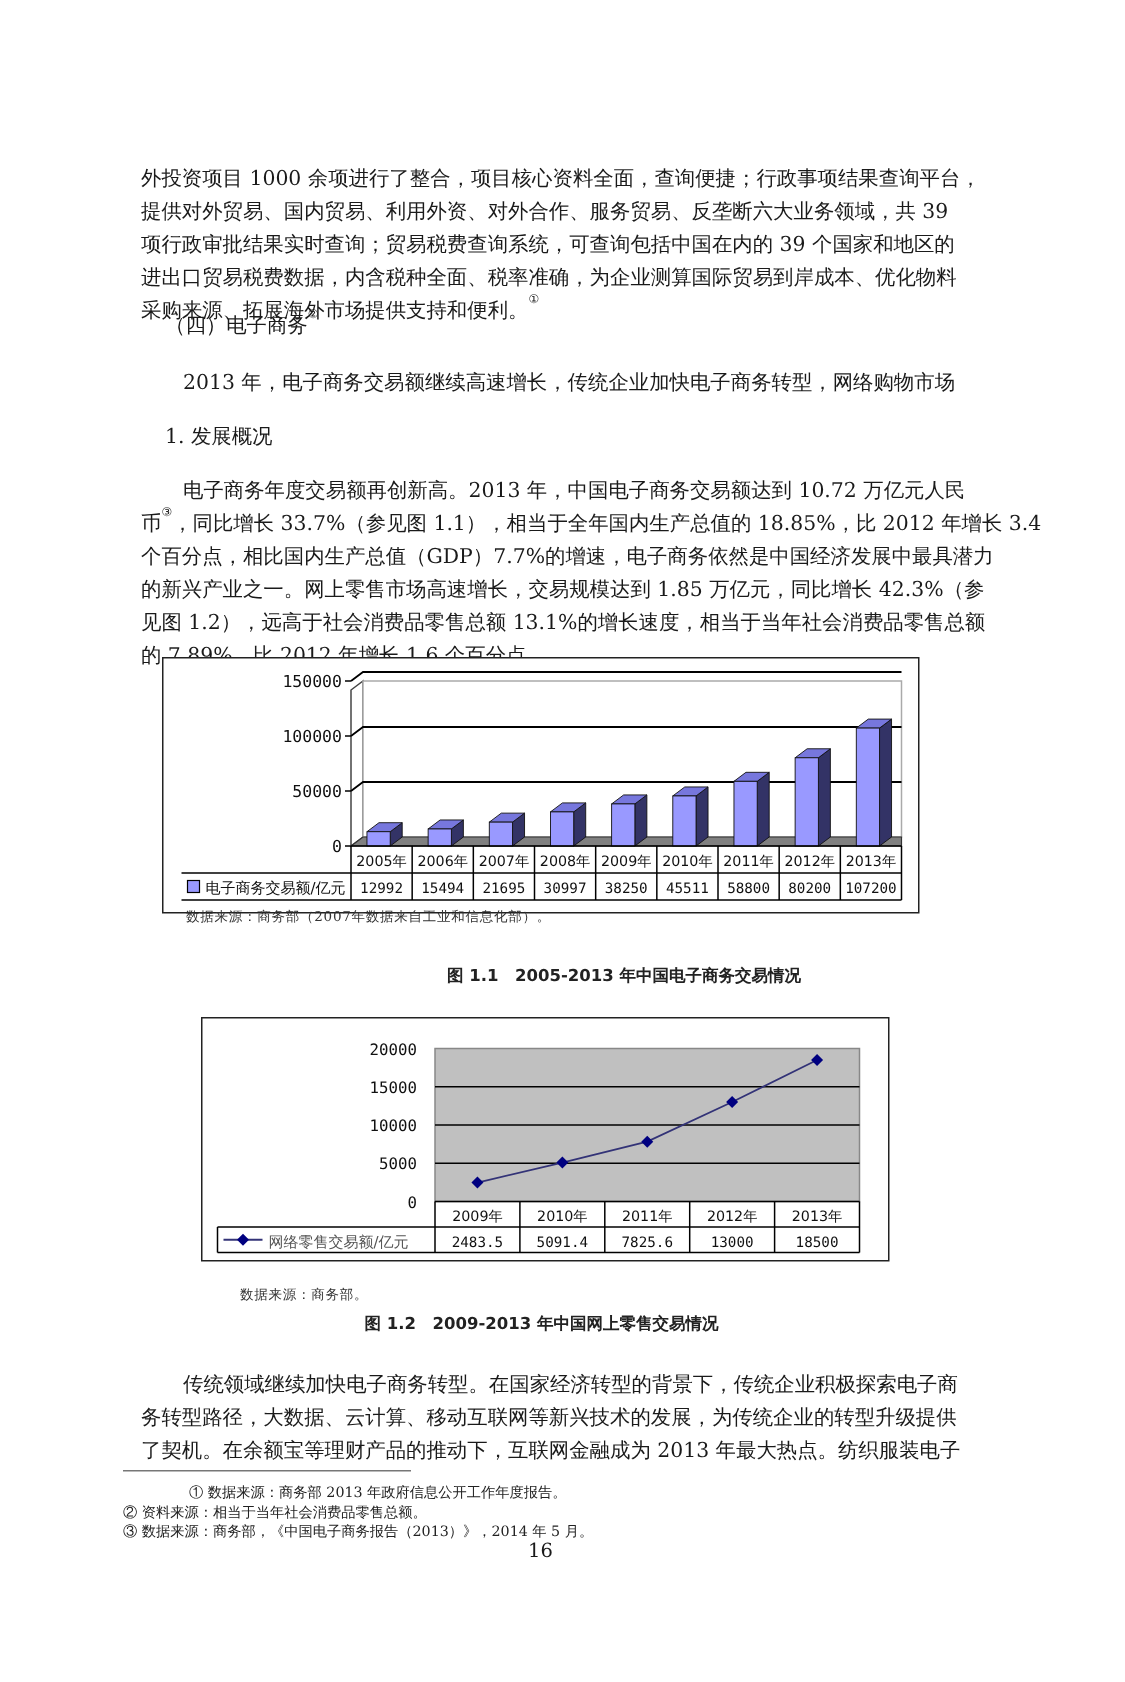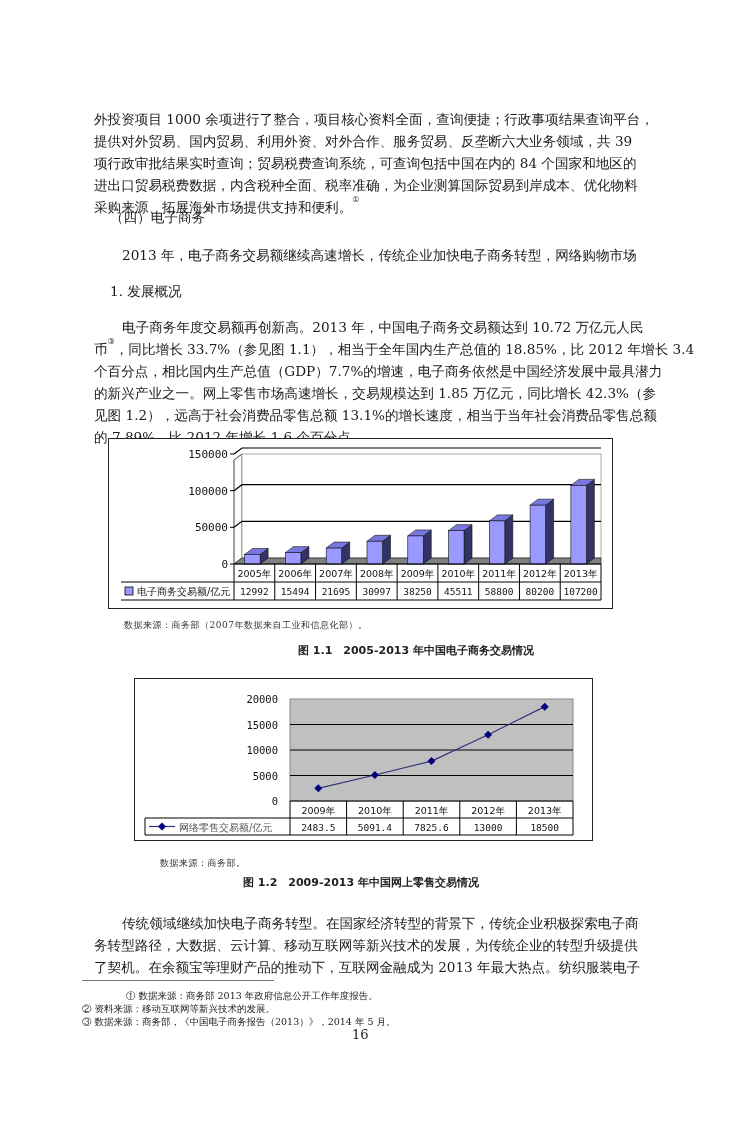--- a/index.html
+++ b/index.html
@@ -21,21 +21,21 @@
   .page-num { position: absolute; left: 352px; top: 1027px; font-size: 13px; }
   svg text { font-family: "DejaVu Sans Mono", "Liberation Mono", monospace; }
   svg .cjk { font-family: "DejaVu Sans", sans-serif; }
 </style>
 </head>
 <body>
 
 <div class="para" style="top:96px;">
   <span class="line">外投资项目 1000 余项进行了整合，项目核心资料全面，查询便捷；行政事项结果查询平台，</span>
   <span class="line">提供对外贸易、国内贸易、利用外资、对外合作、服务贸易、反垄断六大业务领域，共 39</span>
-  <span class="line">项行政审批结果实时查询；贸易税费查询系统，可查询包括中国在内的 84 个国家和地区的</span>
+  <span class="line">项行政审批结果实时查询；贸易税费查询系统，可查询包括中国在内的 39 个国家和地区的</span>
   <span class="line">进出口贸易税费数据，内含税种全面、税率准确，为企业测算国际贸易到岸成本、优化物料</span>
   <span class="line"><span>采购来源、拓展海外市场提供支持和便利。</span><sup>①</sup></span>
 </div>
 
 <div class="heading" style="left:110px; top:206px;">
   <span>（四）电子商务</span><sup>②</sup>
 </div>
 
 <div class="para" style="top:232px;">
   <span class="line indent">2013 年，电子商务交易额继续高速增长，传统企业加快电子商务转型，网络购物市场</span>
@@ -123,21 +123,21 @@
       <text x="267.72222222222223" y="156" text-anchor="middle" font-size="9.5" fill="#111">30997</text>
       <text x="308.5" y="156" text-anchor="middle" font-size="9.5" fill="#111">38250</text>
       <text x="349.2777777777778" y="156" text-anchor="middle" font-size="9.5" fill="#111">45511</text>
       <text x="390.0555555555556" y="156" text-anchor="middle" font-size="9.5" fill="#111">58800</text>
       <text x="430.83333333333337" y="156" text-anchor="middle" font-size="9.5" fill="#111">80200</text>
       <text x="471.61111111111114" y="156" text-anchor="middle" font-size="9.5" fill="#111">107200</text>
       <rect x="16" y="148" width="8" height="8" fill="#9999ff" stroke="#000" stroke-width="0.8"></rect>
       <text x="28" y="156" font-size="10" fill="#111" class="cjk">电子商务交易额/亿元</text>
     </svg>
 </div>
-<div class="source" style="left:124px; top:619px;">数据来源：商务部（2007年数据来自工业和信息化部）。</div>
+<div class="source" style="left:124px; top:605px;">数据来源：商务部（2007年数据来自工业和信息化部）。</div>
 <div class="caption" style="left:298px; top:643px;">图 1.1　2005-2013 年中国电子商务交易情况</div>
 
 <div class="chart-frame" style="left:134px; top:678px; width:457px; height:161px;">
   <svg id="line-chart" width="457" height="161" viewBox="0 0 457 161">
       <rect x="155" y="20" width="283" height="102" fill="#c0c0c0" stroke="#888" stroke-width="1"></rect>
       <text x="143" y="126" text-anchor="end" font-size="10.5" fill="#111">0</text>
       <line x1="155" y1="96.5" x2="438" y2="96.5" stroke="#000" stroke-width="1"></line>
       <text x="143" y="100.5" text-anchor="end" font-size="10.5" fill="#111">5000</text>
       <line x1="155" y1="71" x2="438" y2="71" stroke="#000" stroke-width="1"></line>
       <text x="143" y="75" text-anchor="end" font-size="10.5" fill="#111">10000</text>
@@ -179,15 +179,15 @@
 <div class="caption" style="left:243px; top:875px;">图 1.2　2009-2013 年中国网上零售交易情况</div>
 
 <div class="para" style="top:900px;">
   <span class="line indent">传统领域继续加快电子商务转型。在国家经济转型的背景下，传统企业积极探索电子商</span>
   <span class="line">务转型路径，大数据、云计算、移动互联网等新兴技术的发展，为传统企业的转型升级提供</span>
   <span class="line">了契机。在余额宝等理财产品的推动下，互联网金融成为 2013 年最大热点。纺织服装电子</span>
 </div>
 
 <div class="fn-rule"></div>
 <div class="footnote" style="top:989px;margin-left:44px;">① 数据来源：商务部 2013 年政府信息公开工作年度报告。</div>
-<div class="footnote" style="top:1002px;">② 资料来源：移动互联网等新兴技术的发展。</div>
+<div class="footnote" style="top:1002px;">② 资料来源：相当于当年社会消费品零售总额。</div>
 <div class="footnote" style="top:1015px;">③ 数据来源：商务部，《中国电子商务报告（2013）》，2014 年 5 月。</div>
 <div class="page-num">16</div>
 
 </body></html>

